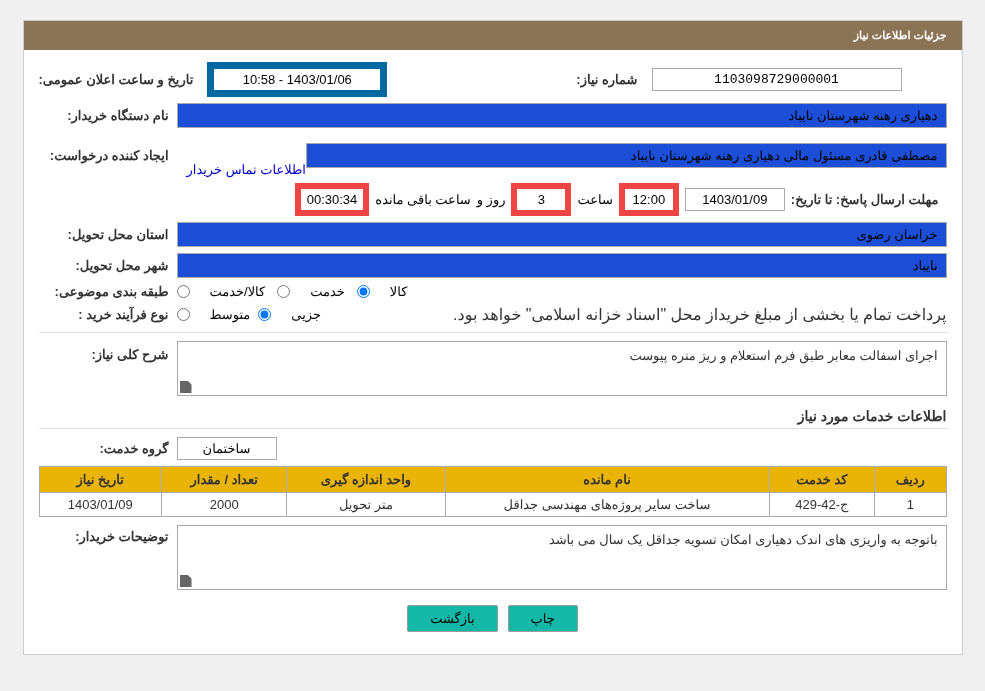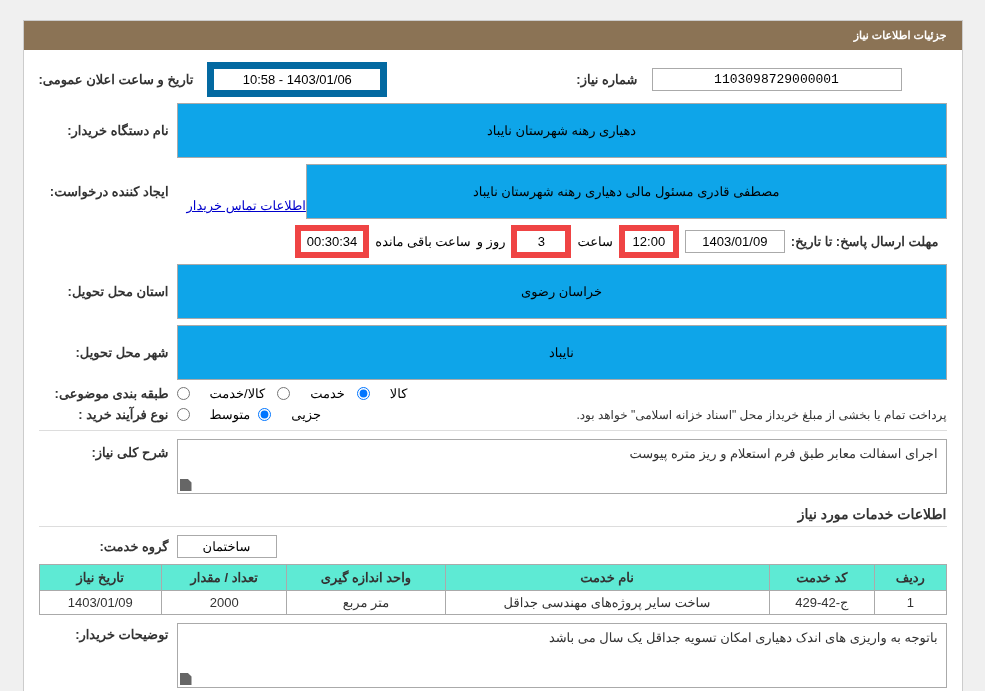--- a/index.html
+++ b/index.html
@@ -39,21 +39,20 @@
     .label {
       font-weight: bold;
       white-space: nowrap;
       margin-right: 8px;
       color: #333;
       min-width: 130px;
       text-align: right;
     }
     .blue-link {
       color: #0000cc;
-      text-decoration: underline;
       cursor: pointer;
       margin-top: 28px;
     }
     .section-title {
       font-size: 14px;
       font-weight: bold;
       color: #333;
       margin: 12px 0 8px 0;
       padding-bottom: 4px;
       border-bottom: 1px solid #ddd;
@@ -92,21 +91,21 @@
       height: 12px;
       background: #666;
       clip-path: polygon(0% 100%, 100% 100%, 100% 30%, 70% 0%, 0% 0%);
     }
     .table-wrap {
       width: 100%;
       border-collapse: collapse;
       margin-bottom: 8px;
     }
     .table-wrap th {
-      background: #5eead4;
+      background: #eab308;
       border: 1px solid #aaa;
       padding: 5px 10px;
       text-align: center;
       font-weight: bold;
       color: #333;
     }
     .table-wrap td {
       border: 1px solid #aaa;
       padding: 4px 10px;
       text-align: center;
@@ -167,24 +166,23 @@
     .xlarge-box {
       border: 1px solid #aaa;
       padding: 3px 8px;
       min-width: 250px;
       text-align: center;
       background: #fff;
       font-family: Liberation Mono, monospace;
     }
     .full-box {
       border: 1px solid #aaa;
-      padding: 19px 8px;
+      padding: 4px 8px;
       flex: 1;
-      text-align: center;
-      background: #0ea5e9;
+      background: #1d4ed8;
     }
     .half-section {
       display: flex;
       align-items: center;
       justify-content: flex-end;
       gap: 6px;
       flex: 1;
     }
     .divider {
       height: 1px;
@@ -261,21 +259,21 @@
         </div>
         <div class="radio-item">
           <span>کالا</span>
           <input type="radio" name="category" checked="" style="">
         </div>
       </div>
       <span class="label">طبقه بندی موضوعی:</span>
     </div>
 
     <div class="form-row">
-      <span style="color:#333; font-size:12px; flex:1; text-align:right; padding-left:10px;">پرداخت تمام یا بخشی از مبلغ خریداز محل "اسناد خزانه اسلامی" خواهد بود.</span>
+      <span style="color:#333; font-size:16px; flex:1; text-align:right; padding-left:10px;">پرداخت تمام یا بخشی از مبلغ خریداز محل "اسناد خزانه اسلامی" خواهد بود.</span>
       <div class="radio-group" style="gap:8px;align-items:center;">
         <div class="radio-item">
           <span>متوسط</span>
           <input type="radio" name="purchase" style="">
         </div>
         <div class="radio-item">
           <span>جزیی</span>
           <input type="radio" name="purchase" checked="" style="">
         </div>
       </div>
@@ -297,32 +295,32 @@
     <div class="form-row">
       <div class="medium-box">ساختمان</div>
       <span class="label">گروه خدمت:</span>
     </div>
 
     <table class="table-wrap">
       <thead>
         <tr>
           <th>ردیف</th>
           <th>کد خدمت</th>
-          <th>نام خدمت</th>
+          <th>نام مانده</th>
           <th>واحد اندازه گیری</th>
           <th>تعداد / مقدار</th>
           <th>تاریخ نیاز</th>
         </tr>
       </thead>
       <tbody id="table-body">
       <tr>
             <td>1</td>
             <td>ج-42-429</td>
             <td>ساخت سایر پروژه‌های مهندسی جداقل</td>
-            <td>متر مربع</td>
+            <td>متر تحویل</td>
             <td>2000</td>
             <td>1403/01/09</td>
           </tr>
         </tbody>
     </table>
 
     <div class="form-row" style="align-items:flex-start;">
       <div style="flex:1;position:relative;">
         <div class="buyer-desc-box">باتوجه به واریزی های اندک دهیاری امکان تسویه جداقل یک سال می باشد</div>
         <div class="desc-icon"></div>

